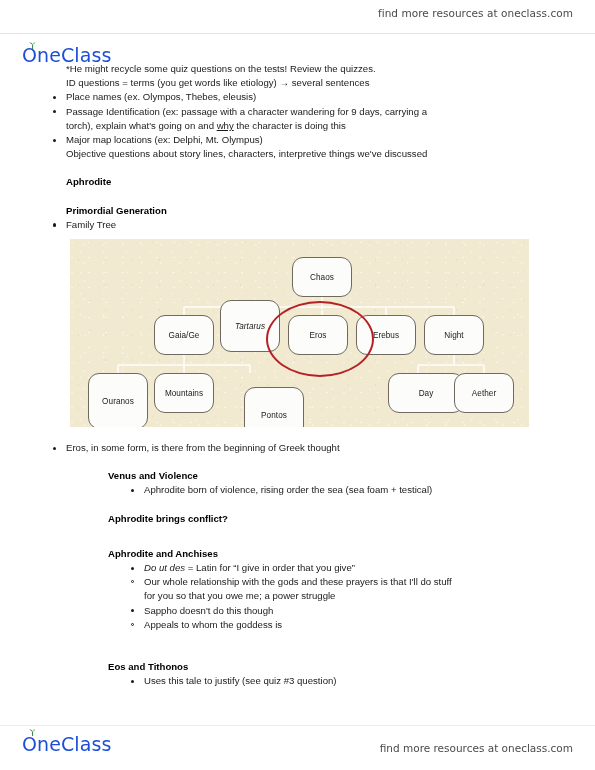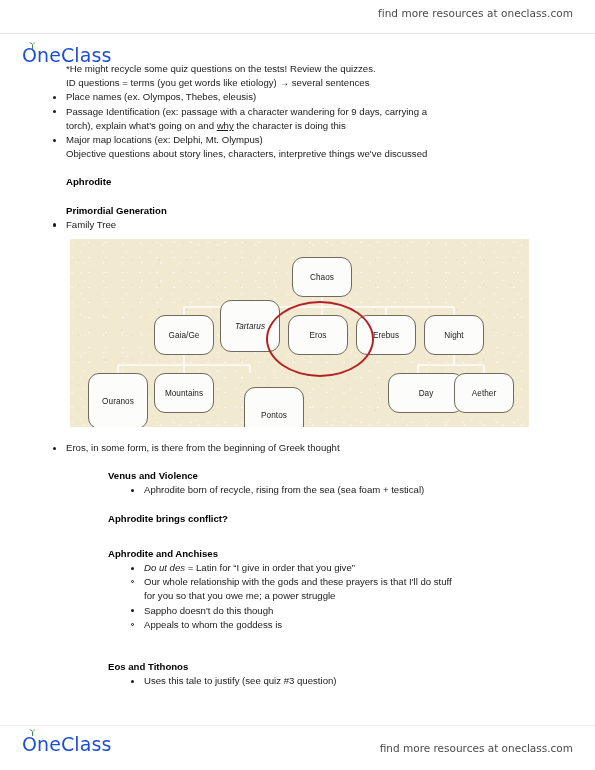--- a/index.html
+++ b/index.html
@@ -298,21 +298,21 @@
   <div class="spacer-md"></div>
 
   <ul class="lvl b1">
     <li><span>Eros, in some form, is there from the beginning of Greek thought</span></li>
   </ul>
 
   <div class="spacer-md"></div>
 
   <p class="heading indent-1">Venus and Violence</p>
   <ul class="lvl b1" style="padding-left:78px">
-    <li><span>Aphrodite born of recycle, rising from the sea (sea foam + testical)</span></li>
+    <li><span>Aphrodite born of violence, rising order the sea (sea foam + testical)</span></li>
   </ul>
 
   <div class="spacer-md"></div>
   <p class="heading indent-1">Aphrodite brings conflict?</p>
 
   <div class="spacer-lg"></div>
   <p class="heading indent-1">Aphrodite and Anchises</p>
 
   <ul class="lvl b1" style="padding-left:78px">
     <li>

